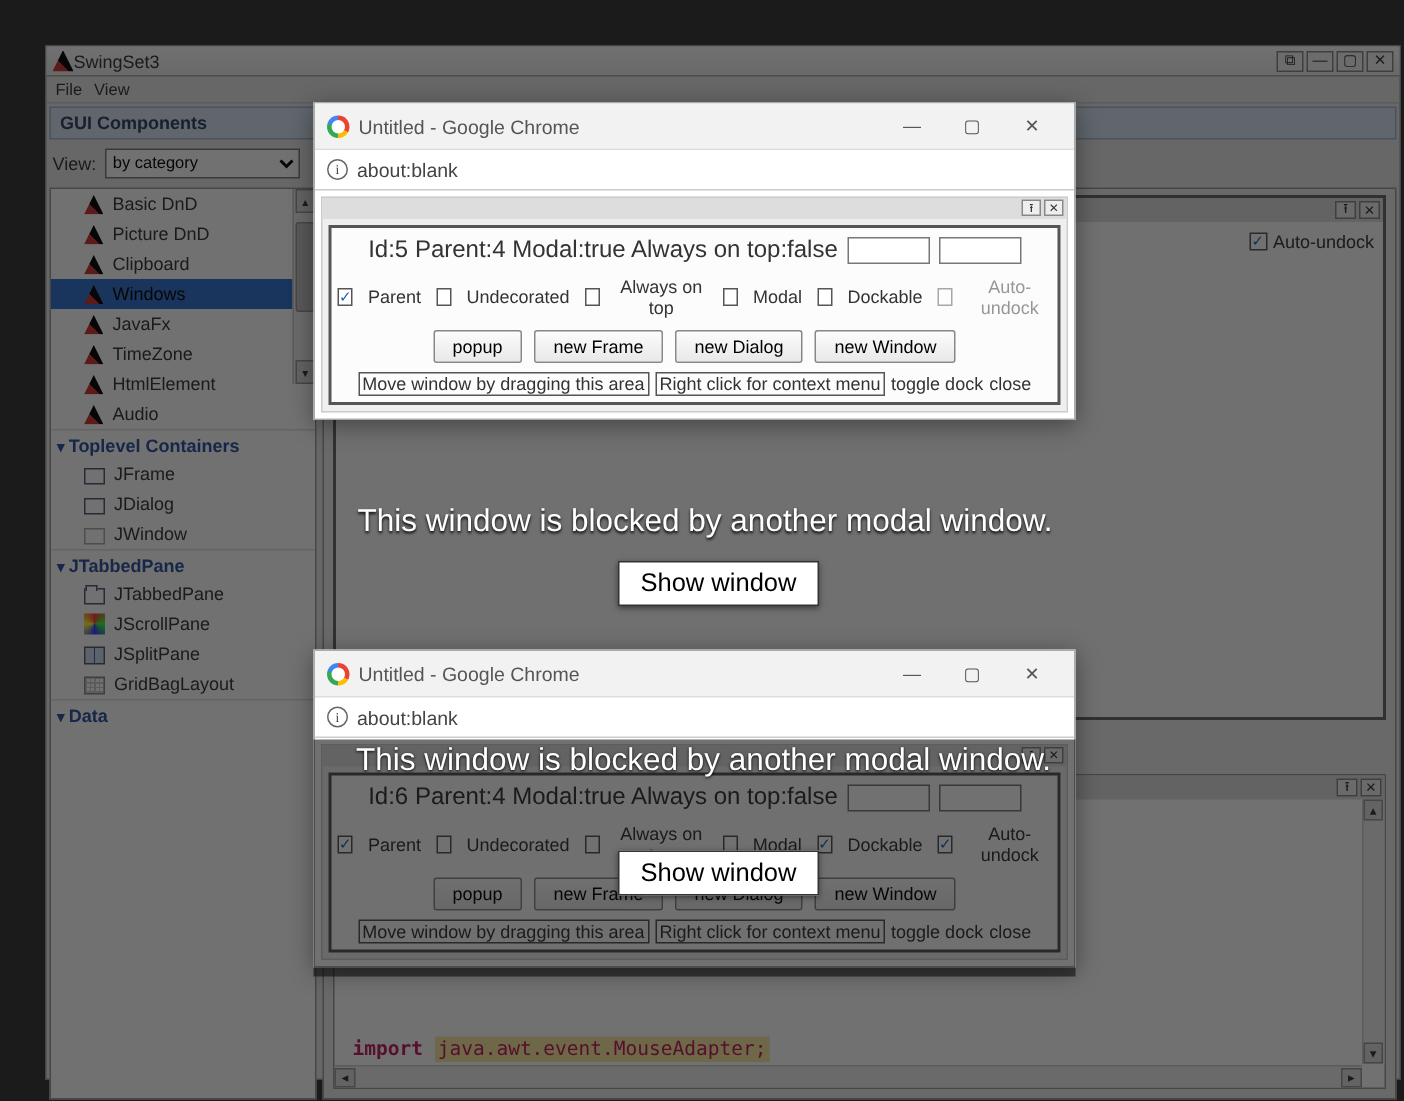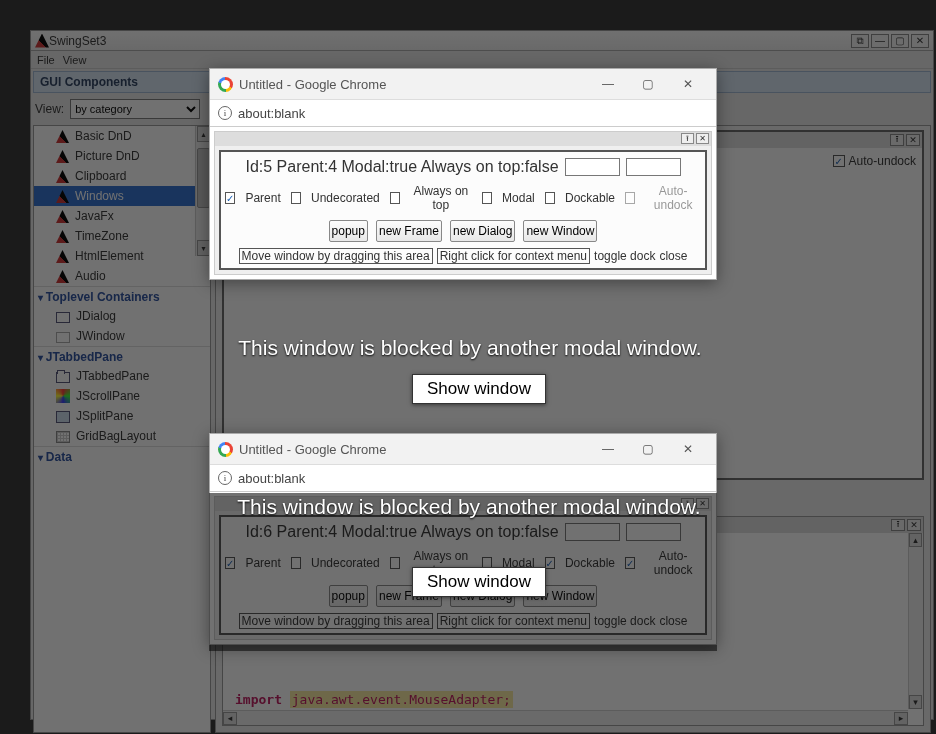--- a/index.html
+++ b/index.html
@@ -74,21 +74,21 @@
     background:#efefef; border-left:1px solid #ccc;
   }
   .sidebar .thumb { position:absolute; top:22px; width:13px; left:1px; height:60px; background:#c6c6c6; border:1px solid #999; border-radius:2px; }
   .sidebar .arrow { position:absolute; width:13px; height:16px; left:1px; background:#ddd; border:1px solid #999; display:flex;align-items:center;justify-content:center; font-size:8px;}
   .sidebar .arrow.up{top:0;} .sidebar .arrow.down{top:114px;}
   .tree-item {
     display:flex; align-items:flex-end; gap:6px;
     padding: 3px 6px 3px 22px;
     position:relative;
   }
-  .tree-item.selected { background:#2f6fcf; color:#ffffff; }
+  .tree-item.selected { background:#2f6fcf; color:#000000; }
   .mini-duke { width:13px; height:13px; background: linear-gradient(45deg,#c33 40%, #000 40%); clip-path: polygon(50% 0,100% 100%,0 100%); display:inline-block;}
   .mini-win { width:14px; height:11px; border:1px solid #557; background:#fff; display:inline-block;}
   .mini-tab { width:14px; height:11px; border:1px solid #557; background:#fff; display:inline-block; position:relative;}
   .mini-tab:before{content:"";position:absolute;top:-3px;left:0;width:6px;height:3px;background:#fff;border:1px solid #557;border-bottom:none;}
   .mini-scroll { width:14px;height:14px; background: conic-gradient(#f33,#3f3,#33f,#ff3,#f33); display:inline-block;}
   .mini-split{ width:14px;height:12px;border:1px solid #557;background:linear-gradient(90deg,#cde 48%,#557 48% 52%,#cde 52%);display:inline-block;}
   .mini-grid{width:14px;height:12px;background:repeating-linear-gradient(#ccc 0 1px,transparent 1px 3px),repeating-linear-gradient(90deg,#ccc 0 1px,transparent 1px 3px);border:1px solid #888;display:inline-block;}
   .group-hdr {
     color:#2a4f9f; font-weight:bold; padding:3px 4px 2px 4px; border-top:1px solid #ddd;
   }
@@ -153,21 +153,21 @@
   .panel-body {
     border:2px solid #555; margin:4px; background:#fcfcfc; padding:6px 4px 4px; text-align:center;
   }
   .info-line{font-size:16px;display:flex;gap:6px;justify-content:center;align-items:center;margin-bottom:8px;}
   .tf{width:55px;height:18px;border:1px solid #777;background:#fff;}
   .check-row{display:flex;gap:10px;justify-content:center;align-items:center;font-size:12px;margin-bottom:8px;}
   .btn-row{display:flex;gap:8px;justify-content:center;margin-bottom:6px;}
   button.swing{
     background:linear-gradient(#fcfcfc,#e8e8e8);
     border:1px solid #888;border-radius:2px;
-    font-size:12px;padding:2px 2px;height:22px;
+    font-size:12px;padding:2px 12px;height:22px;
   }
   .hint-row{display:flex;gap:4px;justify-content:center;align-items:center;font-size:12px;}
   .hint-box{border:1px solid #555;padding:0 2px;}
 
   
   .dim-overlay {
     position:absolute; inset:0;
     background: rgba(10,10,10,0.58);
     pointer-events:none;
   }
@@ -240,20 +240,24 @@
             <span>HtmlElement</span>
           </div>
         <div class="tree-item">
             <span class="mini-duke"></span>
             <span>Audio</span>
           </div>
 
         <div class="group-hdr">Toplevel Containers</div>
         <div class="tree-item">
             <span class="mini-win"></span>
+            <span>JFrame</span>
+          </div>
+        <div class="tree-item">
+            <span class="mini-win"></span>
             <span>JDialog</span>
           </div>
         <div class="tree-item">
             <span class="mini-win" style="border-color:#aaa"></span>
             <span>JWindow</span>
           </div>
 
         <div class="group-hdr">JTabbedPane</div>
         <div class="tree-item">
             <span class="mini-tab"></span>

